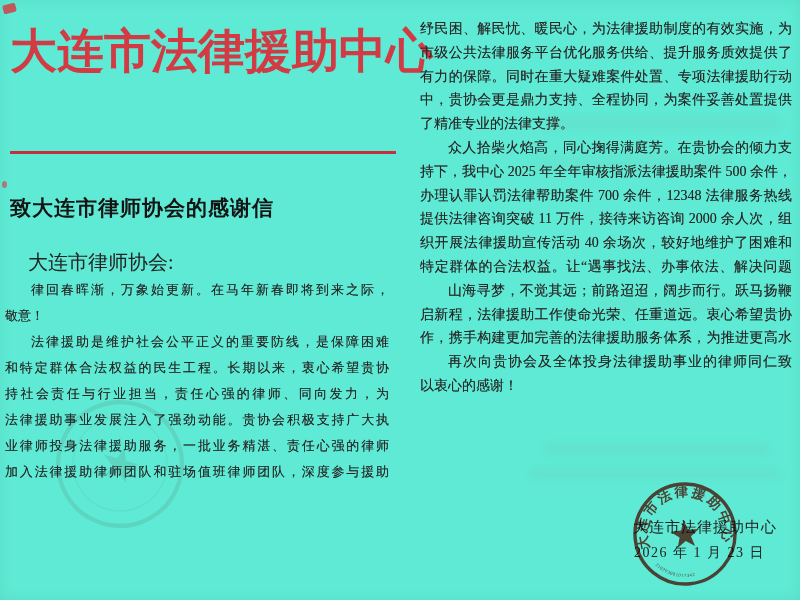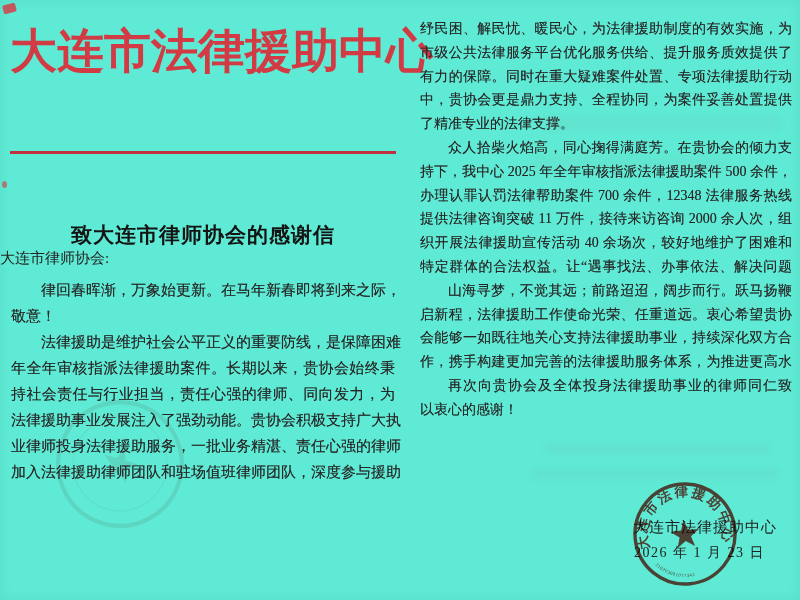--- a/index.html
+++ b/index.html
@@ -2,26 +2,26 @@
 <html><head>
 <meta charset="utf-8">
 <style>
   html,body{margin:0;padding:0;background:#ffffff;}
   .sheet{position:relative;width:800px;height:600px;background:#5eead4;overflow:hidden;
          font-family:"Liberation Serif","DejaVu Serif",serif;box-shadow:inset 0 0 14px rgba(0,0,0,.06);}
   
   .letterhead{position:absolute;left:10px;top:22px;width:384px;font-size:47px;font-weight:bold;
               color:#d23b44;line-height:1.25;white-space:nowrap;text-align:justify;text-align-last:justify;}
   .red-rule{position:absolute;left:10px;top:151px;width:386px;height:3px;background:#c2323e;}
-  .letter-title{position:absolute;left:10px;top:194px;width:386px;text-align:center;
-                font-size:21px;font-weight:bold;color:#141414;letter-spacing:1px;margin-top:27px;}
-  .salutation{position:absolute;left:0;top:249px;font-size:15px;color:#242424;}
+  .letter-title{position:absolute;left:10px;top:194px;width:386px;
+                font-size:21px;font-weight:bold;color:#141414;letter-spacing:1px;}
+  .salutation{position:absolute;left:28px;top:249px;font-size:20px;color:#242424;}
   
   .col{position:absolute;color:#262626;text-shadow:0 0 .4px rgba(45,45,45,.55);}
-  .col-left{left:11px;top:277px;width:384px;font-size:15px;line-height:26px;}
+  .col-left{left:5px;top:277px;width:384px;font-size:13px;line-height:26px;}
   .col-right{left:420px;top:17px;width:372px;font-size:14px;line-height:23.8px;}
   .bline{white-space:nowrap;text-align:justify;text-align-last:justify;}
   .bline.short{text-align-last:left;}
   .bline.ind{text-indent:2em;}
   
   .sig{position:absolute;left:633px;top:518px;font-size:15px;color:#222;letter-spacing:1px;}
   .date{position:absolute;left:634px;top:544px;font-size:14px;color:#222;letter-spacing:1.5px;}
   
   .seal{position:absolute;left:630px;top:479px;width:110px;height:110px;
         transform:rotate(-6deg);mix-blend-mode:multiply;opacity:.93;}
@@ -46,41 +46,40 @@
   <div class="letterhead">大连市法律援助中心</div>
   <div class="red-rule"></div>
 
   <div class="letter-title">致大连市律师协会的感谢信</div>
   <div class="salutation">大连市律师协会:</div>
 
   <div class="col col-left">
       <div class="bline ind">律回春晖渐，万象始更新。在马年新春即将到来之际，</div>
       <div class="bline short">敬意！</div>
       <div class="bline ind">法律援助是维护社会公平正义的重要防线，是保障困难</div>
-      <div class="bline">年全年审核指派法律援助案件。长期以来，贵协会始终秉</div>
+      <div class="bline">和特定群体合法权益的民生工程。长期以来，衷心希望贵协</div>
       <div class="bline">持社会责任与行业担当，责任心强的律师、同向发力，为</div>
       <div class="bline">法律援助事业发展注入了强劲动能。贵协会积极支持广大执</div>
       <div class="bline">业律师投身法律援助服务，一批业务精湛、责任心强的律师</div>
       <div class="bline">加入法律援助律师团队和驻场值班律师团队，深度参与援助</div>
     </div>
   <div class="col col-right">
       <div class="bline">纾民困、解民忧、暖民心，为法律援助制度的有效实施，为</div>
       <div class="bline">市级公共法律服务平台优化服务供给、提升服务质效提供了</div>
       <div class="bline">有力的保障。同时在重大疑难案件处置、专项法律援助行动</div>
       <div class="bline">中，贵协会更是鼎力支持、全程协同，为案件妥善处置提供</div>
       <div class="bline short">了精准专业的法律支撑。</div>
       <div class="bline ind">众人拾柴火焰高，同心掬得满庭芳。在贵协会的倾力支</div>
       <div class="bline">持下，我中心 2025 年全年审核指派法律援助案件 500 余件，</div>
       <div class="bline">办理认罪认罚法律帮助案件 700 余件，12348 法律服务热线</div>
       <div class="bline">提供法律咨询突破 11 万件，接待来访咨询 2000 余人次，组</div>
       <div class="bline">织开展法律援助宣传活动 40 余场次，较好地维护了困难和</div>
       <div class="bline">特定群体的合法权益。让“遇事找法、办事依法、解决问题</div>
       <div class="bline ind">山海寻梦，不觉其远；前路迢迢，阔步而行。跃马扬鞭</div>
       <div class="bline">启新程，法律援助工作使命光荣、任重道远。衷心希望贵协</div>
-      <div class="bline">会能够一如既往地关心支持法律援助事业，持续深化双方合</div>
       <div class="bline">作，携手构建更加完善的法律援助服务体系，为推进更高水</div>
       <div class="bline ind">再次向贵协会及全体投身法律援助事业的律师同仁致</div>
       <div class="bline short">以衷心的感谢！</div>
     </div>
 
   <div class="sig">大连市法律援助中心</div>
   <div class="date">2026 年 1 月 23 日</div>
 
   <svg class="seal" viewBox="0 0 110 110">
     <circle cx="55" cy="55" r="50" fill="none" stroke="#c43a2f" stroke-width="3.4"></circle>

